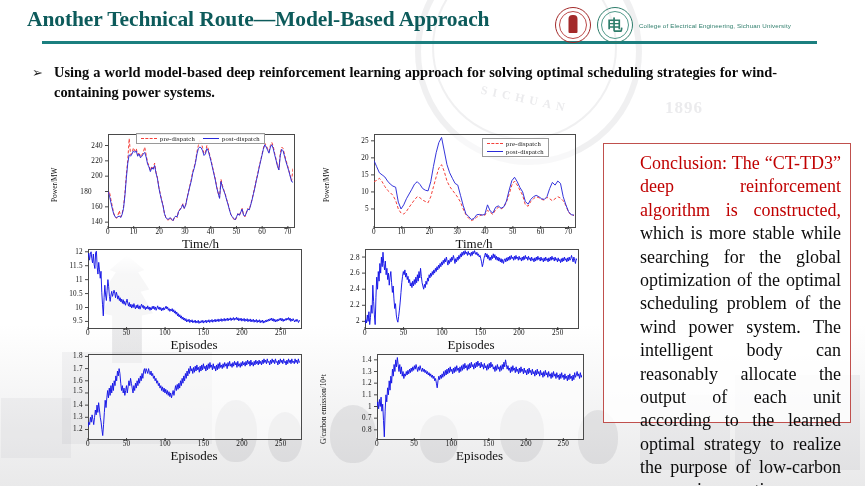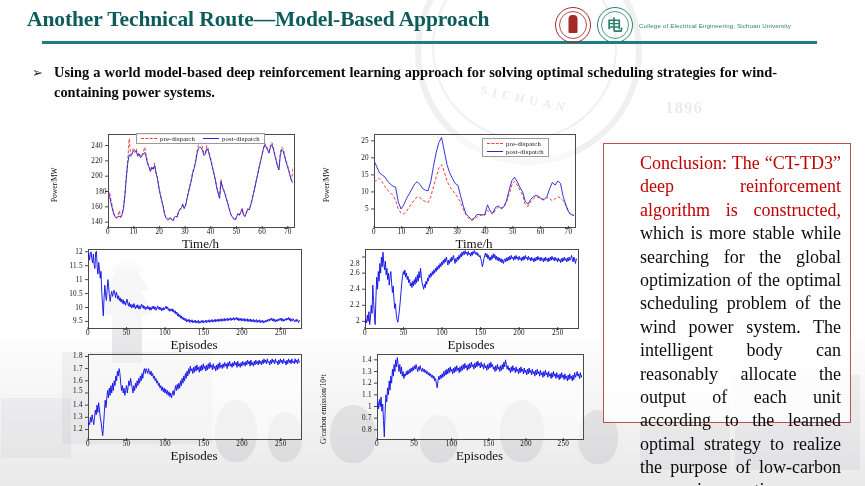--- a/index.html
+++ b/index.html
@@ -190,21 +190,21 @@
     <div class="tick-lbl" style="left: 62px; top: 100px; transform: translateX(-50%);">0</div>
     <div class="tick-lbl" style="left: 87.6944px; top: 100px; transform: translateX(-50%);">10</div>
     <div class="tick-lbl" style="left: 113.389px; top: 100px; transform: translateX(-50%);">20</div>
     <div class="tick-lbl" style="left: 139.083px; top: 100px; transform: translateX(-50%);">30</div>
     <div class="tick-lbl" style="left: 164.778px; top: 100px; transform: translateX(-50%);">40</div>
     <div class="tick-lbl" style="left: 190.472px; top: 100px; transform: translateX(-50%);">50</div>
     <div class="tick-lbl" style="left: 216.167px; top: 100px; transform: translateX(-50%);">60</div>
     <div class="tick-lbl" style="left: 241.861px; top: 100px; transform: translateX(-50%);">70</div>
     <div class="tick-lbl" style="left: 57px; top: 94.1667px; transform: translate(-100%, -50%);">140</div>
     <div class="tick-lbl" style="left: 57px; top: 78.8333px; transform: translate(-100%, -50%);">160</div>
-    <div class="tick-lbl" style="left: 61px; top: 63.5px; transform: translate(-100%, -50%);">180</div>
+    <div class="tick-lbl" style="left: 46px; top: 63.5px; transform: translate(-100%, -50%);">180</div>
     <div class="tick-lbl" style="left: 57px; top: 48.1667px; transform: translate(-100%, -50%);">200</div>
     <div class="tick-lbl" style="left: 57px; top: 32.8333px; transform: translate(-100%, -50%);">220</div>
     <div class="tick-lbl" style="left: 57px; top: 17.5px; transform: translate(-100%, -50%);">240</div>
     <div class="ax-title" style="left: 154.5px; top: 108px; transform: translateX(-50%);">Time/h</div>
     <div class="ax-title vert" style="left: 4px; top: 74px;">Power/MW</div>
     <div class="legend-box" style="left: 90px; top: 5px;">
       <div class="leg-item">
         <span class="leg-swatch dash"></span>
         <span class="leg-lbl">pre-dispatch</span>
       </div>
@@ -327,21 +327,21 @@
     <div class="tick-lbl" style="left: 42px; top: 82px; transform: translateX(-50%);">0</div>
     <div class="tick-lbl" style="left: 80.5455px; top: 82px; transform: translateX(-50%);">50</div>
     <div class="tick-lbl" style="left: 119.091px; top: 82px; transform: translateX(-50%);">100</div>
     <div class="tick-lbl" style="left: 157.636px; top: 82px; transform: translateX(-50%);">150</div>
     <div class="tick-lbl" style="left: 196.182px; top: 82px; transform: translateX(-50%);">200</div>
     <div class="tick-lbl" style="left: 234.727px; top: 82px; transform: translateX(-50%);">250</div>
     <div class="tick-lbl" style="left: 37px; top: 74.3711px; transform: translate(-100%, -50%);">2</div>
     <div class="tick-lbl" style="left: 37px; top: 58.2887px; transform: translate(-100%, -50%);">2.2</div>
     <div class="tick-lbl" style="left: 37px; top: 42.2062px; transform: translate(-100%, -50%);">2.4</div>
     <div class="tick-lbl" style="left: 37px; top: 26.1237px; transform: translate(-100%, -50%);">2.6</div>
-    <div class="tick-lbl" style="left: 37px; top: 17px; transform: translate(-100%, -50%);">2.8</div>
+    <div class="tick-lbl" style="left: 37px; top: 11px; transform: translate(-100%, -50%);">2.8</div>
     <div class="ax-title" style="left: 148px; top: 90px; transform: translateX(-50%);">Episodes</div>
   </div>
 
 <div class="chart" id="chart-economy" style="left:40px;top:352px;width:268px;height:110px;">
     <div class="plot-frame" style="left: 48px; top: 2px; width: 212px; height: 84px;"></div>
     <svg class="series" width="268" height="110">
       <defs>
         <clipPath id="chart-economy-clip">
           <rect x="48" y="2" width="212" height="84"></rect>
         </clipPath>

